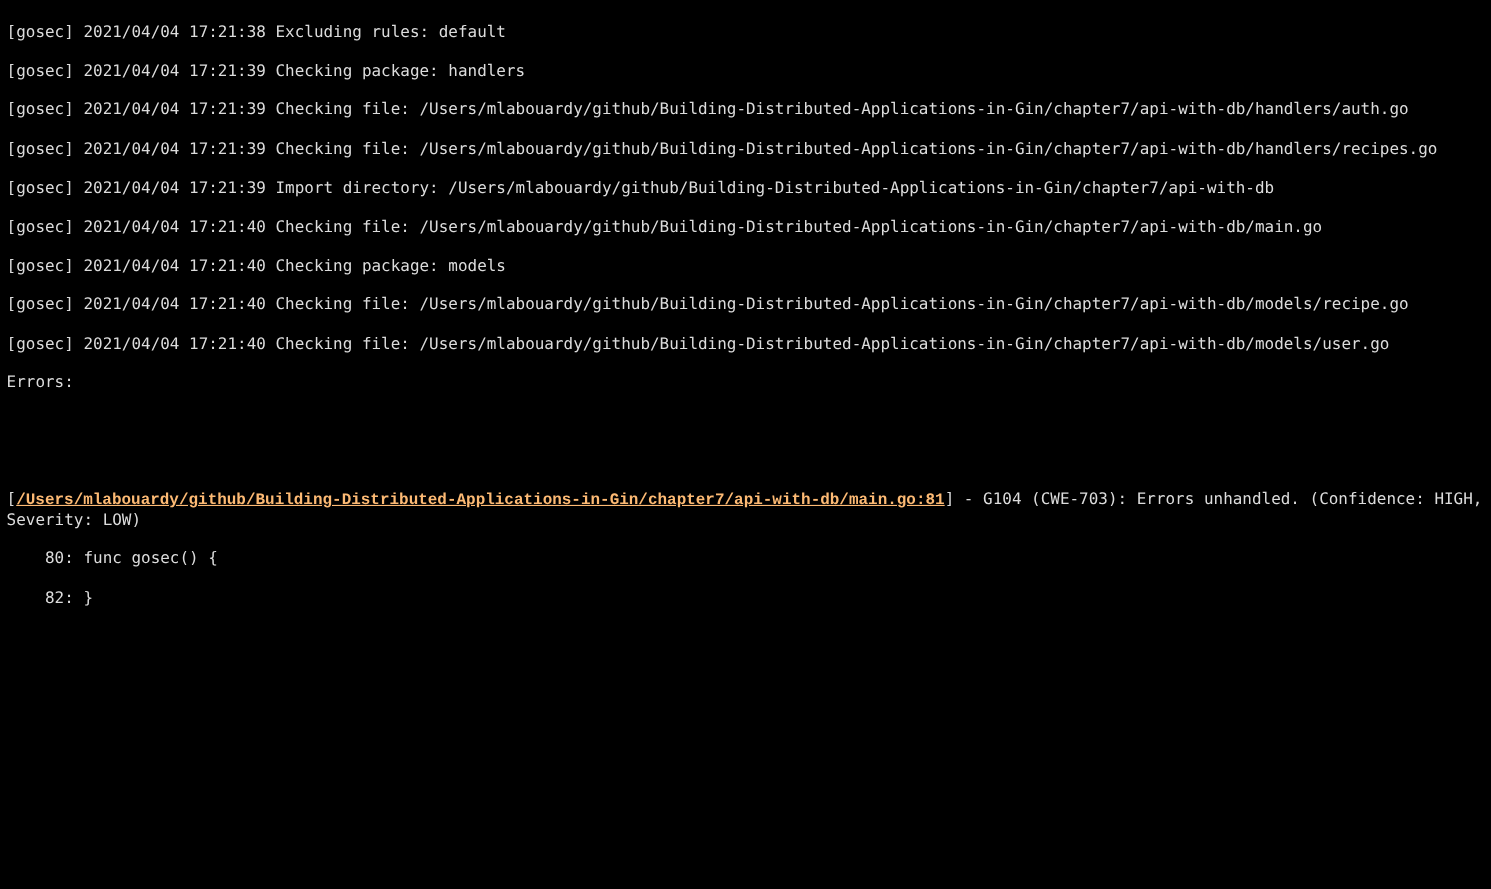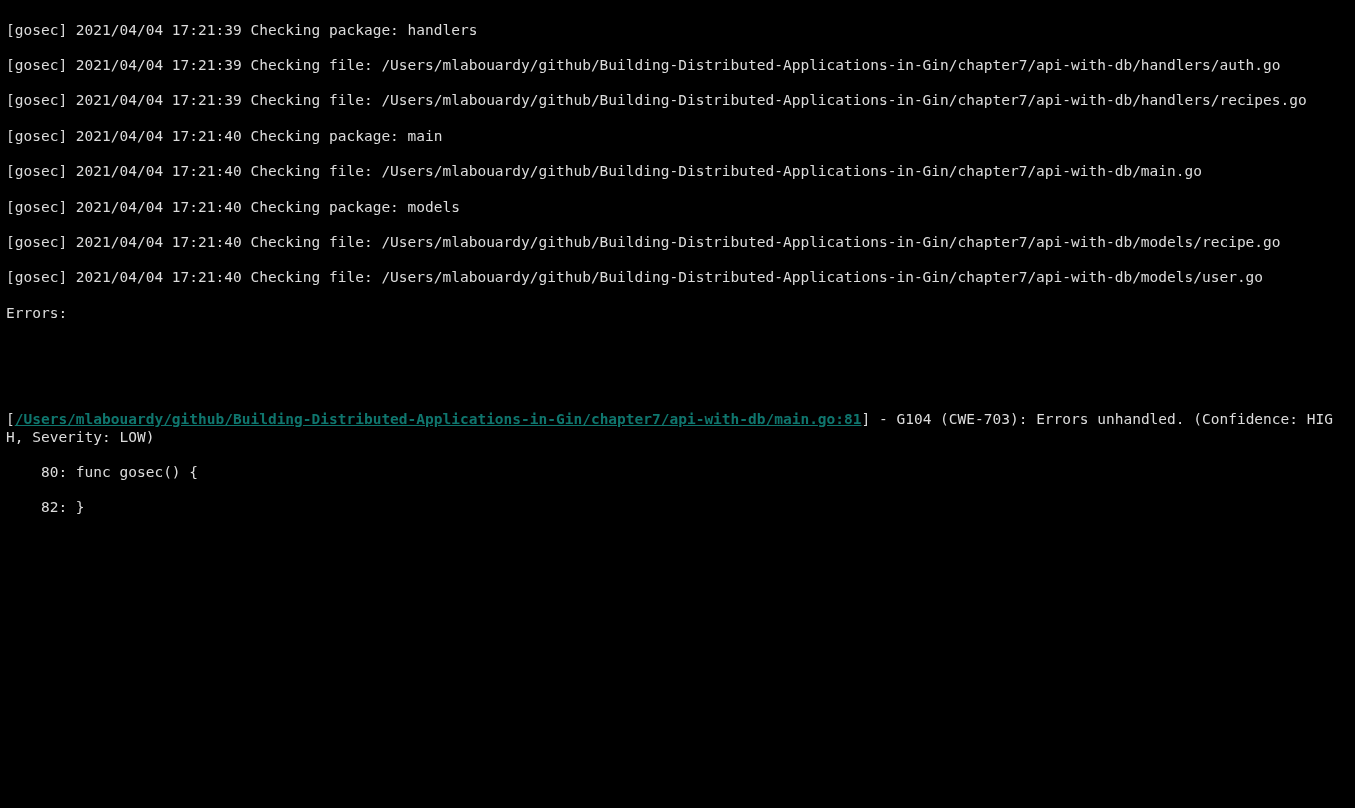--- a/index.html
+++ b/index.html
@@ -16,34 +16,36 @@
   }
   .terminal {
     padding: 4px 6px;
     white-space: pre-wrap;
     word-break: break-all;
   }
   .log-line { color: #dcdcdc; }
   .underline {
     text-decoration: underline;
     font-weight: bold;
-    color: #0f766e;
+    color: #fdba74;
+    font-family: Liberation Mono, monospace;
   }
   .spacer {
     height: 1.22em;
   }
 </style>
 </head>
 <body>
 
 <div class="terminal">
+<div class="log-line">[gosec] 2021/04/04 17:21:38 Excluding rules: default</div>
 <div class="log-line">[gosec] 2021/04/04 17:21:39 Checking package: handlers</div>
 <div class="log-line">[gosec] 2021/04/04 17:21:39 Checking file: /Users/mlabouardy/github/Building-Distributed-Applications-in-Gin/chapter7/api-with-db/handlers/auth.go</div>
 <div class="log-line">[gosec] 2021/04/04 17:21:39 Checking file: /Users/mlabouardy/github/Building-Distributed-Applications-in-Gin/chapter7/api-with-db/handlers/recipes.go</div>
-<div class="log-line">[gosec] 2021/04/04 17:21:40 Checking package: main</div>
+<div class="log-line">[gosec] 2021/04/04 17:21:39 Import directory: /Users/mlabouardy/github/Building-Distributed-Applications-in-Gin/chapter7/api-with-db</div>
 <div class="log-line">[gosec] 2021/04/04 17:21:40 Checking file: /Users/mlabouardy/github/Building-Distributed-Applications-in-Gin/chapter7/api-with-db/main.go</div>
 <div class="log-line">[gosec] 2021/04/04 17:21:40 Checking package: models</div>
 <div class="log-line">[gosec] 2021/04/04 17:21:40 Checking file: /Users/mlabouardy/github/Building-Distributed-Applications-in-Gin/chapter7/api-with-db/models/recipe.go</div>
 <div class="log-line">[gosec] 2021/04/04 17:21:40 Checking file: /Users/mlabouardy/github/Building-Distributed-Applications-in-Gin/chapter7/api-with-db/models/user.go</div>
 <div class="log-line">Errors:</div>
 <div class="spacer"></div>
 <div class="spacer"></div>
 <div><span>[</span><span class="underline">/Users/mlabouardy/github/Building-Distributed-Applications-in-Gin/chapter7/api-with-db/main.go:81</span><span>] - G104 (CWE-703): Errors unhandled. (Confidence: HIGH, Severity: LOW)</span></div>
 <div>    80: func gosec() {</div>
 <div>    82: }</div>

